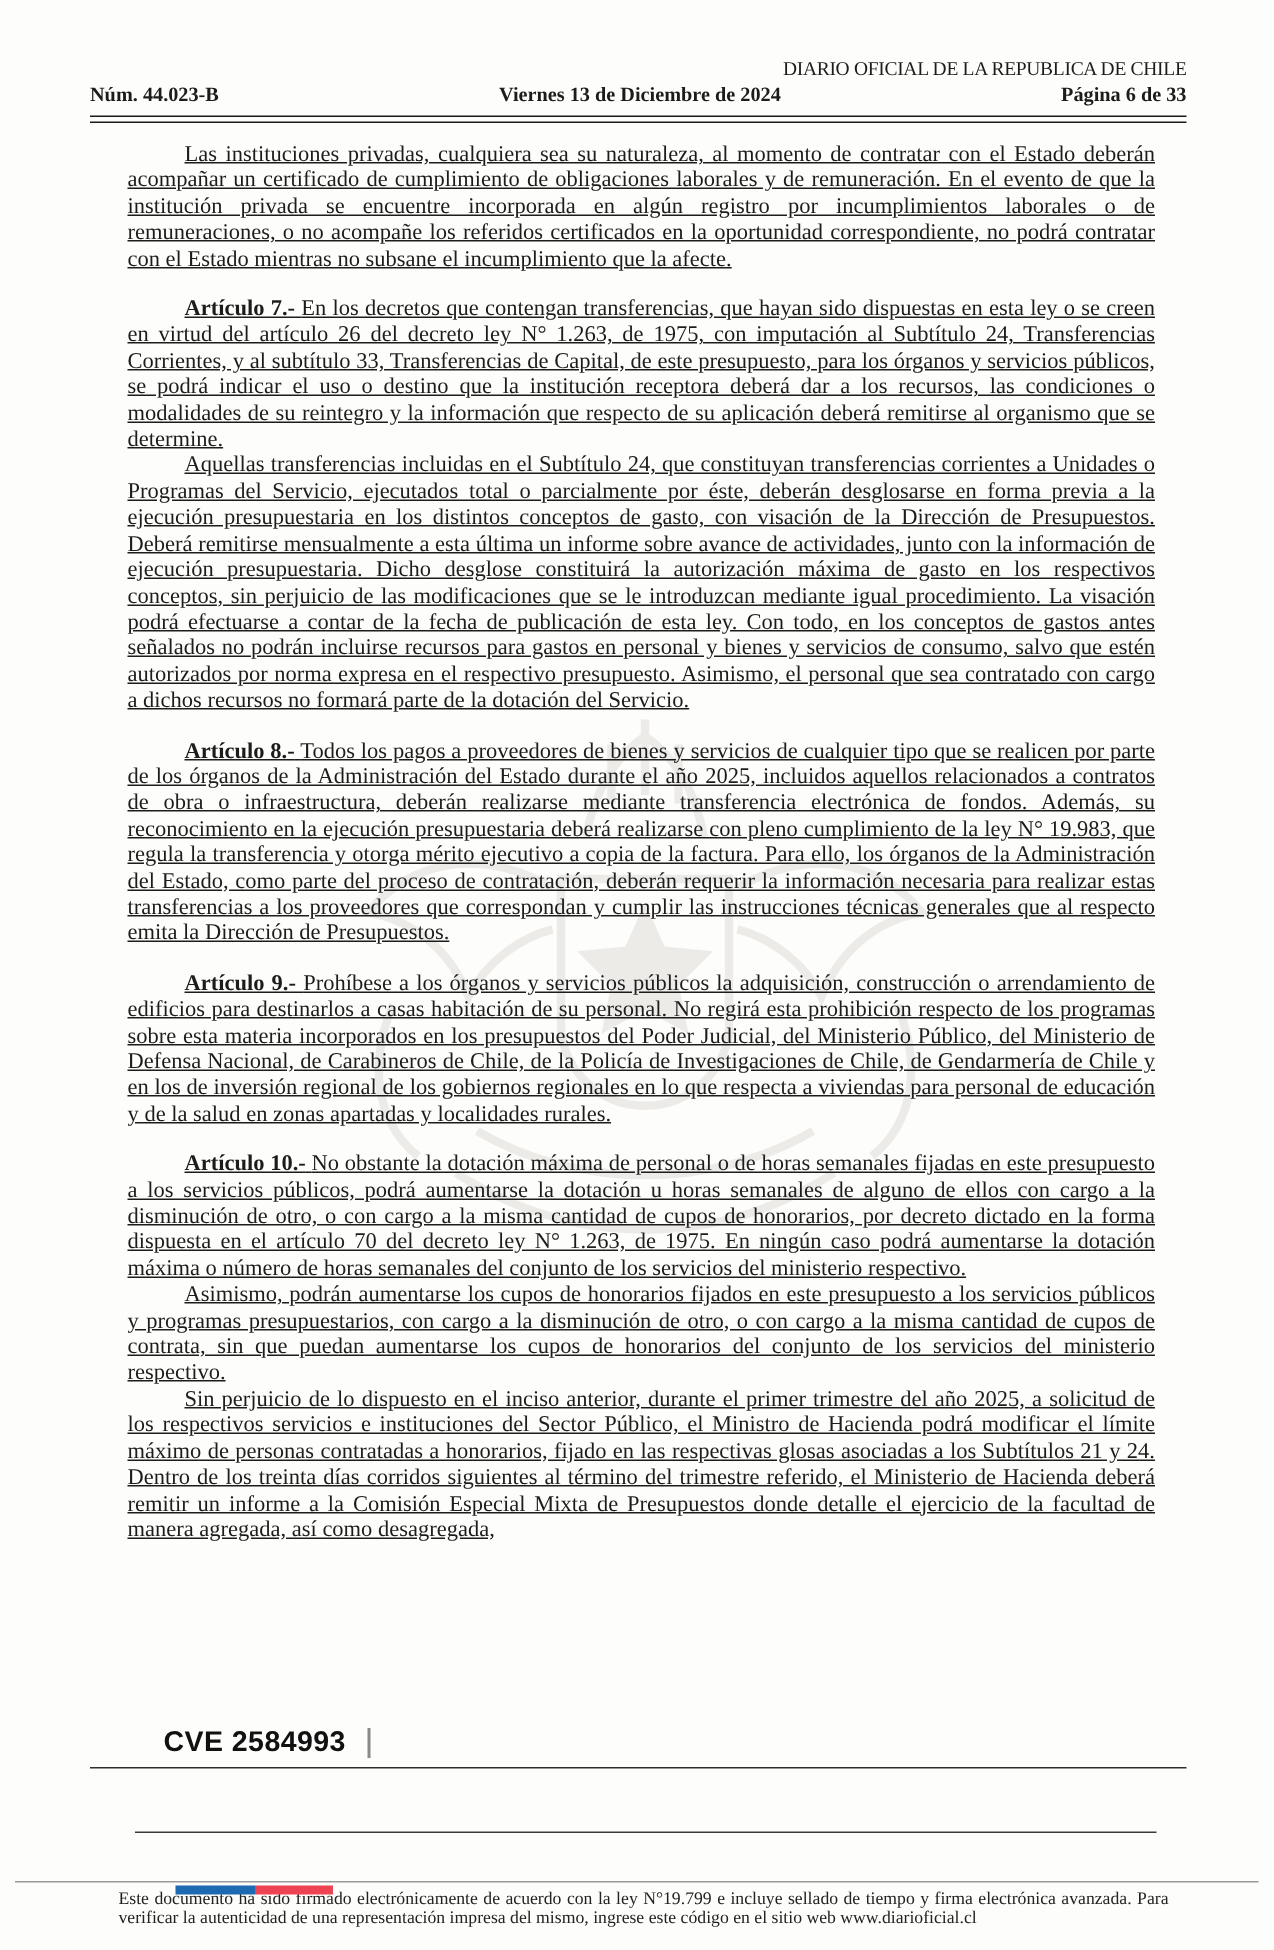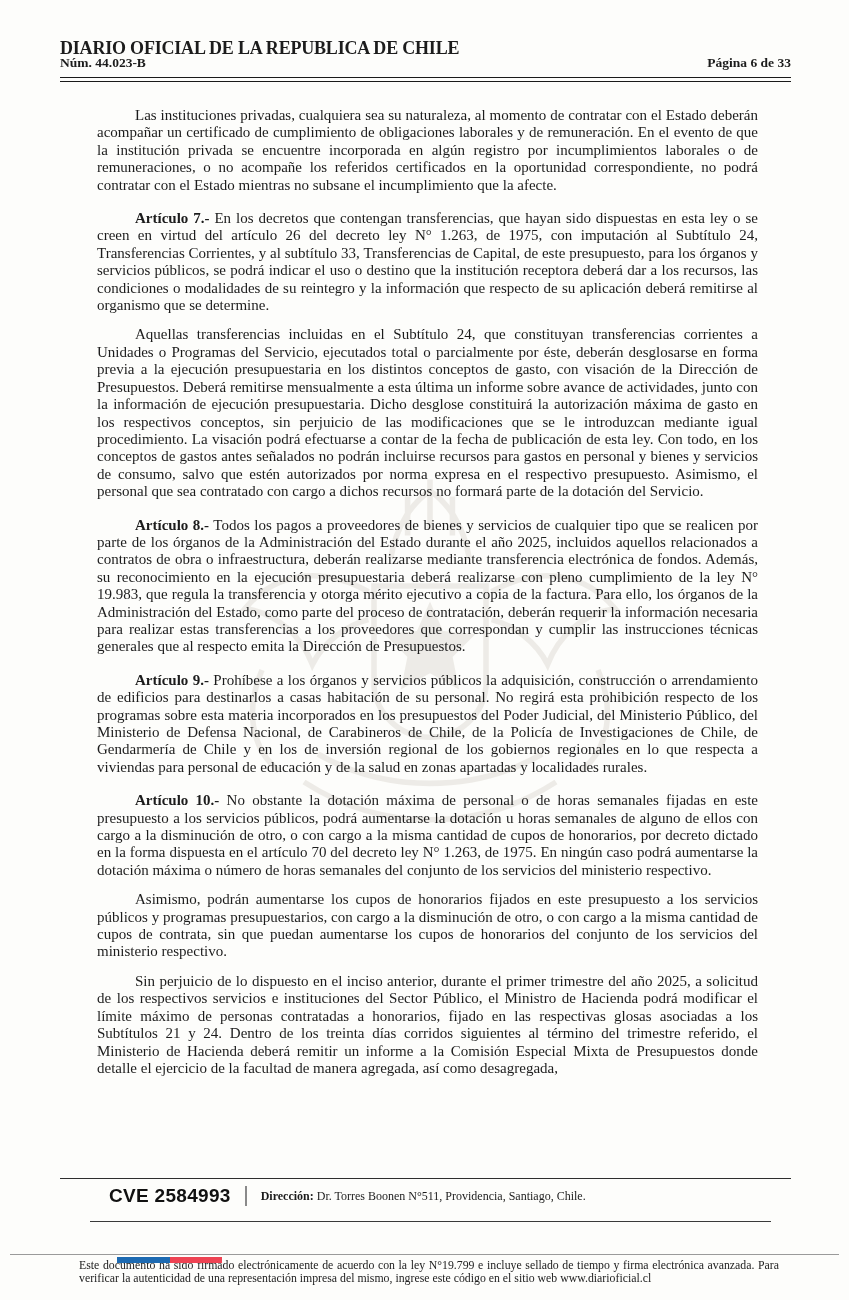--- a/index.html
+++ b/index.html
@@ -7,21 +7,21 @@
   body {
     width:849px; height:1300px; position:relative;
     background:#fdfdfb; color:#1c1c1c;
     font-family:"Liberation Serif", serif;
     overflow:hidden;
   }
 
   
   .hdr-title {
     position:absolute; top:38px; left:60px; right:58px;
-    text-align:left; font-weight:bold; font-size:18px;
+    text-align:right; font-weight:normal; font-size:13px;
     letter-spacing:-0.2px;
   }
   .hdr-row {
     position:absolute; top:55px; left:60px; right:58px;
     display:flex; justify-content:space-between; align-items:flex-start;
     font-weight:bold; font-size:13.5px;
   }
   .hdr-row .mid { flex:1; text-align:center; }
   .hdr-doublerule {
     position:absolute; top:77px; left:60px; right:58px; height:4.5px;
@@ -32,28 +32,28 @@
   .watermark {
     position:absolute; top:390px; left:150px; width:560px; height:560px;
     opacity:0.10; pointer-events:none;
   }
 
   
   .content {
     position:absolute; top:95px; left:85px; width:685px;
     font-size:15px; line-height:17.4px; text-align:justify;
   }
-  .content p { margin:12px; text-indent:38px; }
+  .content p { margin:0; text-indent:38px;text-decoration:underline; }
   .content p.gap { margin-top:16px; }
   .art-lead { font-weight:bold; }
 
   
   .f-rule-top { position:absolute; top:1178px; left:60px; right:58px; border-top:1.4px solid #2e2e2e; }
   .cve-box {
-    position:absolute; top:1185px; left:95px; right:82px;
+    position:absolute; top:1151px; left:95px; right:82px;
     display:flex; align-items:center;
   }
   .cve-num {
     font-family:"Liberation Sans", sans-serif; font-weight:bold;
     font-size:19px; letter-spacing:0.3px; color:#111;
     padding:0 14px 0 14px; white-space:nowrap;
   }
   .vdiv { width:1px; align-self:stretch; background:#8a8a8a; margin:1px 0; }
   .f-cell { font-size:12px; line-height:14.5px; padding:1px 14px; white-space:nowrap; }
   .f-cell b { font-weight:bold; }
@@ -67,20 +67,21 @@
   .flag { position:absolute; top:1256.5px; left:117px; display:flex; }
   .flag .b1 { width:53px; height:6px; }
   .flag .b2 { width:52px; height:6px; }
 </style>
 </head>
 <body>
 
 <div class="hdr-title">DIARIO OFICIAL DE LA REPUBLICA DE CHILE</div>
 <div class="hdr-row">
   <span>Núm. 44.023-B</span>
+  <span class="mid">Viernes 13 de Diciembre de 2024</span>
   <span>Página 6 de 33</span>
 </div>
 <div class="hdr-doublerule"></div>
 
 <svg class="watermark" viewBox="0 0 200 200" xmlns="http://www.w3.org/2000/svg">
   <g fill="none" stroke="#6b5a3e" stroke-width="2">
     <path d="M80 70 h40 v36 a20 20 0 0 1 -20 18 a20 20 0 0 1 -20 -18 z"></path>
     <path d="M100 78 l4 9 10 1 -7 7 2 10 -9 -5 -9 5 2 -10 -7 -7 10 -1 z" fill="#6b5a3e"></path>
     <path d="M78 72 c-18 -10 -34 -6 -44 6 c12 2 20 10 24 20 c4 -8 12 -14 20 -16"></path>
     <path d="M122 72 c18 -10 34 -6 44 6 c-12 2 -20 10 -24 20 c-4 -8 -12 -14 -20 -16"></path>
@@ -110,24 +111,20 @@
   <p><span>Sin perjuicio de lo dispuesto en el inciso anterior, durante el primer trimestre del año 2025, a solicitud de los respectivos servicios e instituciones del Sector Público, el Ministro de Hacienda podrá modificar el límite máximo de personas contratadas a honorarios, fijado en las respectivas glosas asociadas a los Subtítulos 21 y 24. Dentro de los treinta días corridos siguientes al término del trimestre referido, el Ministerio de Hacienda deberá remitir un informe a la Comisión Especial Mixta de Presupuestos donde detalle el ejercicio de la facultad de manera agregada, así como desagregada,</span></p>
 </div>
 
 <div class="f-rule-top"></div>
 
 <div class="cve-box">
   <div class="cve-num">CVE 2584993</div>
   <div class="vdiv"></div>
   <div class="vdiv"></div>
   <div class="f-cell grow">
-    <div>
-      <b>Dirección:</b>
-      <span>Dr. Torres Boonen N°511, Providencia, Santiago, Chile.</span>
-    </div>
   </div>
 </div>
 
 <div class="f-rule-mid"></div>
 
 <div class="disclaimer">Este documento ha sido firmado electrónicamente de acuerdo con la ley N°19.799 e incluye sellado de tiempo y firma electrónica avanzada. Para verificar la autenticidad de una representación impresa del mismo, ingrese este código en el sitio web www.diarioficial.cl</div>
 
 <div class="f-rule-bottom"></div>
 
 <div class="flag">

